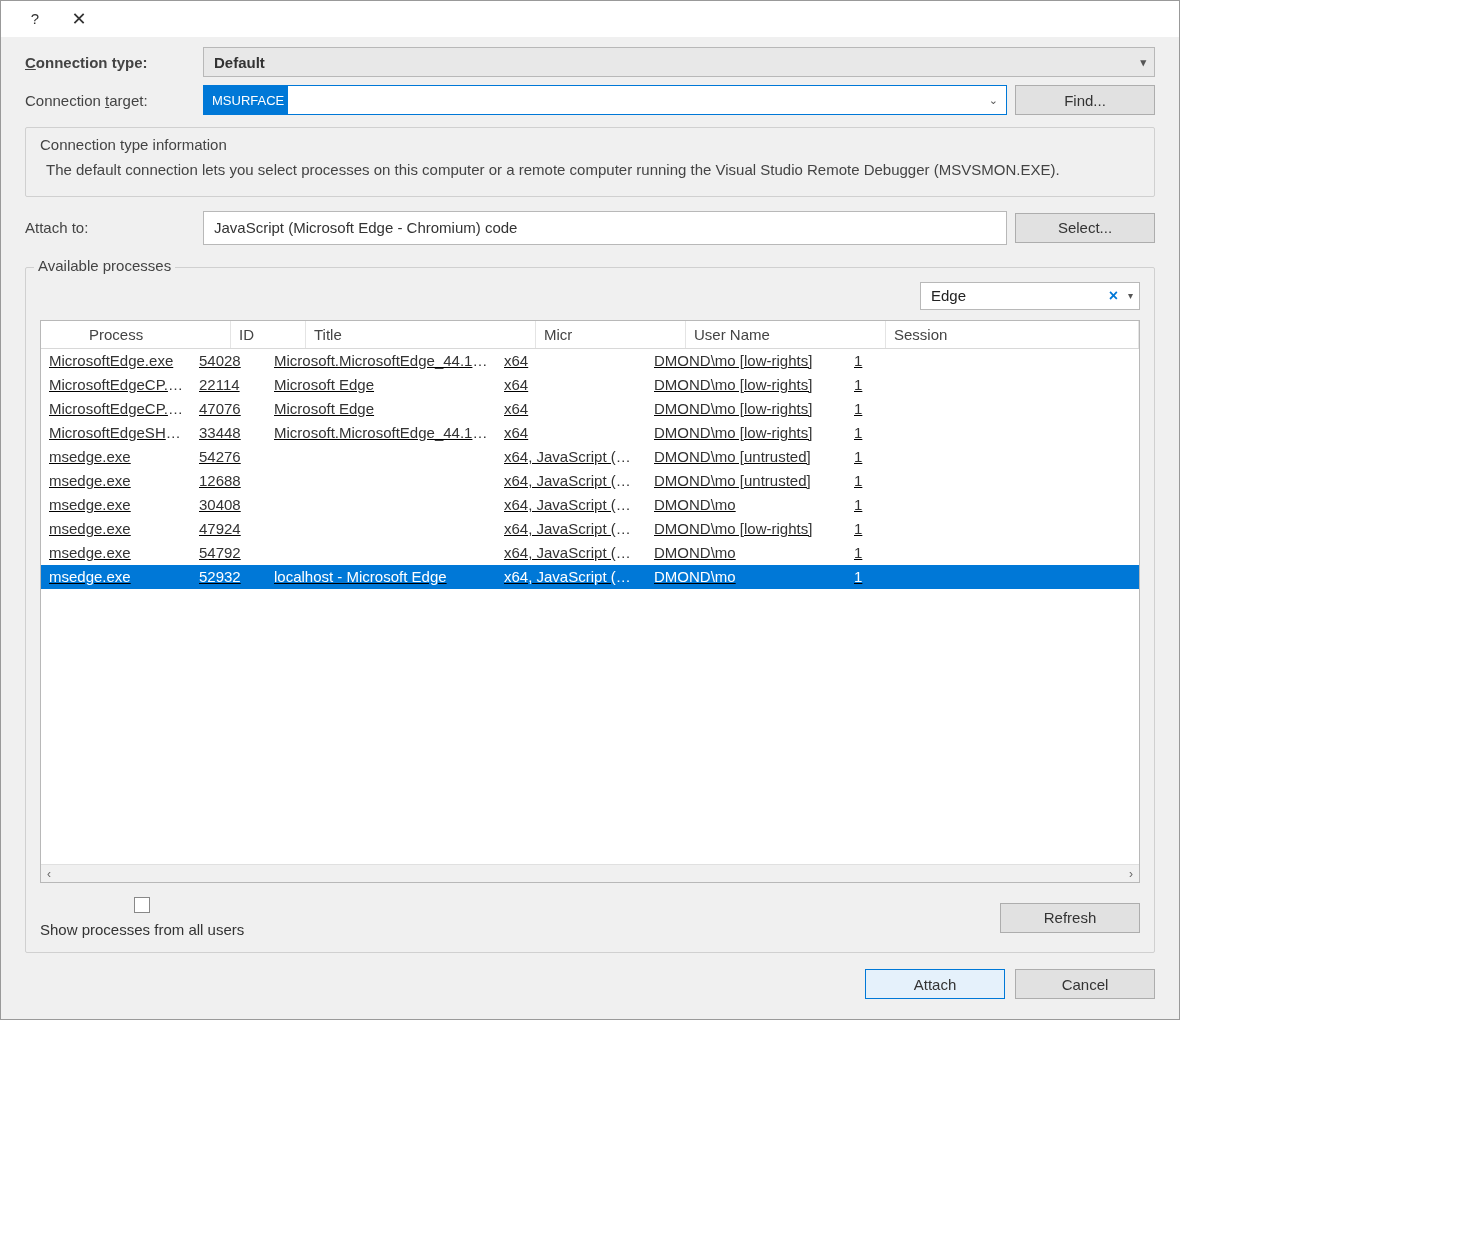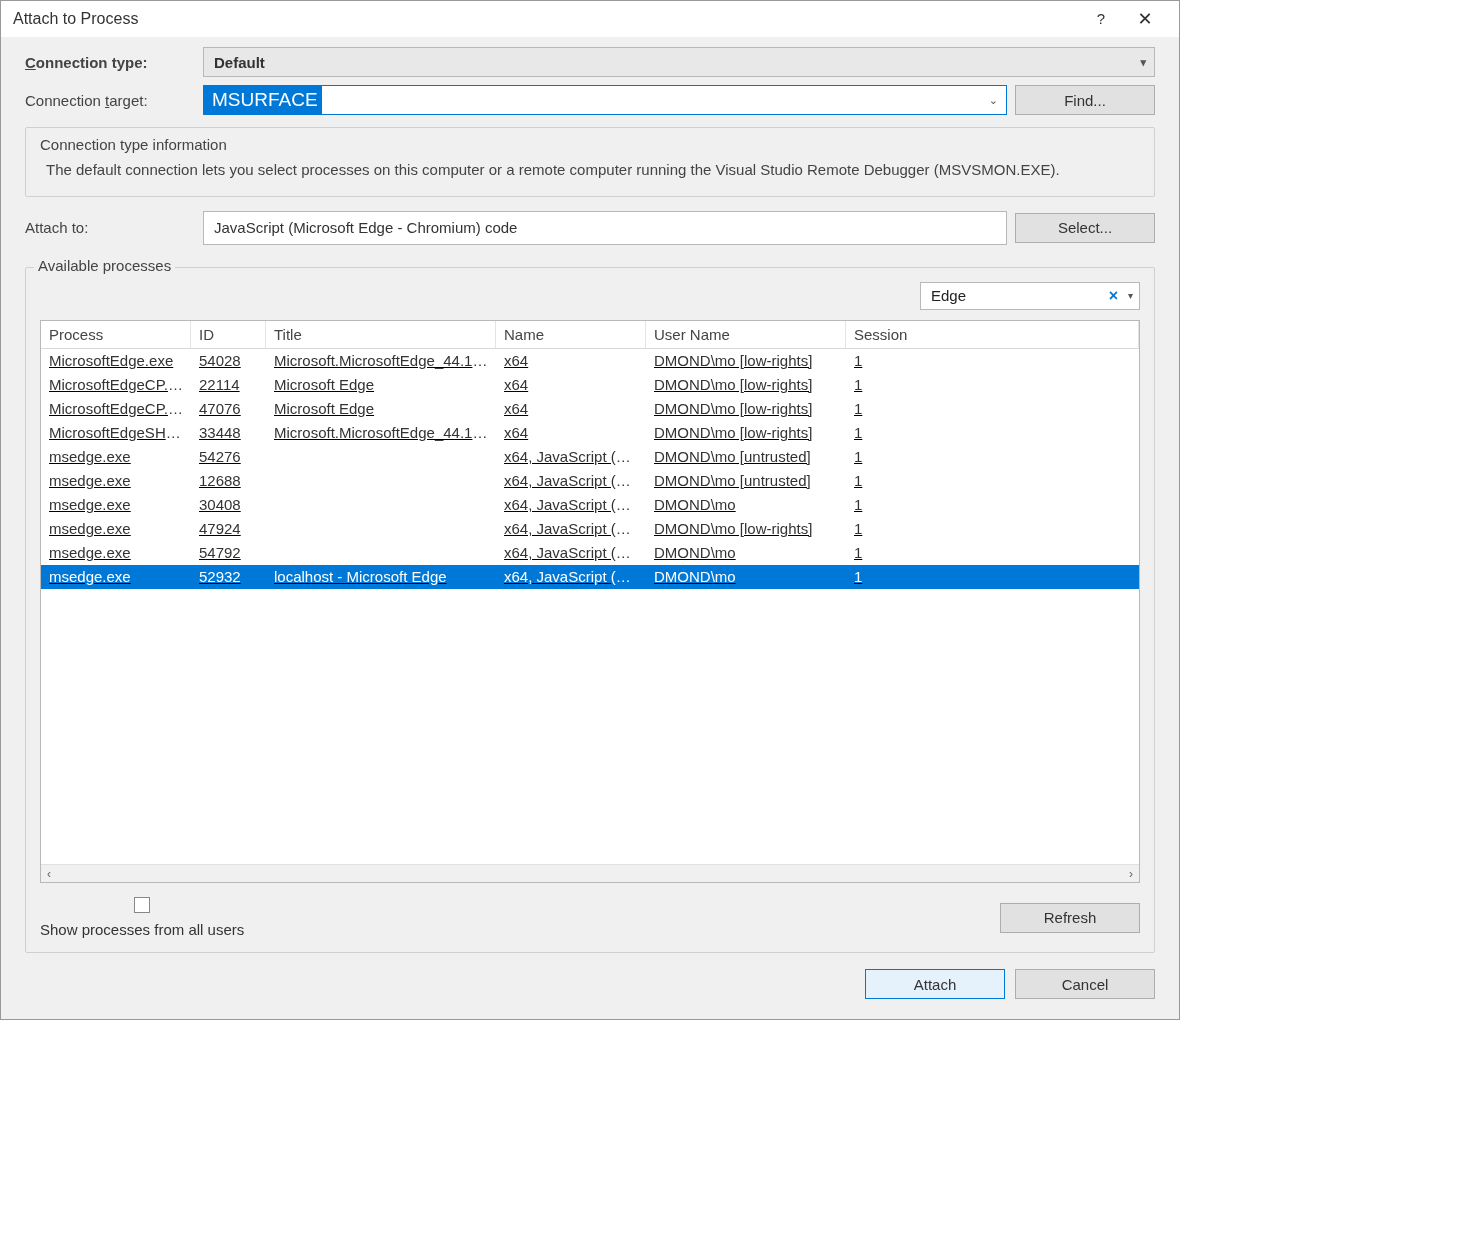--- a/index.html
+++ b/index.html
@@ -15,21 +15,21 @@
     
     .row { display: flex; align-items: center; margin-bottom: 8px; gap: 8px; font-weight: bold; }
     .lbl { width: 170px; font-size: 15px; color: #444; }
     .lbl .ul { text-decoration: underline; }
     
     .combo { flex: 1; height: 30px; border: 1px solid #b8b8b8; background: #e8e8e8; display: flex; align-items: center; padding: 0 10px; font-size: 15px; color: #333; position: relative; }
     .combo .arrow { position: absolute; right: 8px; top: 50%; transform: translateY(-50%); font-size: 11px; color: #555; }
     
     .target-row { display: flex; align-items: center; gap: 8px; margin-bottom: 12px; }
     .target-input { flex: 1; height: 30px; border: 1px solid #0078d7; background: #fff; display: flex; align-items: center; padding: 0; position: relative; }
-    .target-text { background: #0078d7; color: #fff; padding: 1px 4px 1px 8px; font-size: 19px; height: 100%; display: flex; align-items: center; }
+    .target-text { background: #0078d7; color: #fff; padding: 1px 4px 1px 8px; font-size: 13px; height: 100%; display: flex; align-items: center; }
     .target-input .arrow { position: absolute; right: 8px; top: 50%; transform: translateY(-50%); font-size: 11px; color: #555; }
     
     .btn { height: 30px; min-width: 140px; border: 1px solid #adadad; background: #e1e1e1; font-size: 15px; color: #333; display: flex; align-items: center; justify-content: center; cursor: pointer; padding: 0 20px; }
     
     .group { border: 1px solid #d0d0d0; border-radius: 2px; padding: 8px 14px 14px 14px; margin-bottom: 14px; background: #f0f0f0; }
     .group-title { font-size: 15px; color: #444; margin-bottom: 6px; }
     .info-text { font-size: 15px; color: #444; line-height: 1.5; padding: 0 6px; }
     
     .attach-row { display: flex; align-items: center; gap: 8px; margin-bottom: 14px; }
     .attach-box { flex: 1; height: 34px; border: 1px solid #b8b8b8; background: #fff; display: flex; align-items: center; padding: 0 10px; font-size: 15px; color: #333; }
@@ -38,21 +38,21 @@
     .avail-title-wrap { position: absolute; top: -11px; left: 8px; background: #f0f0f0; padding: 0 4px; }
     .avail-title { font-size: 15px; color: #444; }
     
     .filter-row { display: flex; justify-content: flex-end; margin: 6px 0 10px 0; }
     .filter-box { width: 220px; height: 28px; border: 1px solid #b8b8b8; background: #fff; display: flex; align-items: center; padding: 0 6px 0 10px; font-size: 15px; color: #222; }
     .filter-box .ftxt { flex: 1; }
     .filter-box .fx { color: #0078d7; font-size: 16px; padding: 0 6px; cursor: pointer; font-weight: bold; }
     .filter-box .fdd { font-size: 10px; color: #555; padding-left: 4px; }
     
     .grid { flex: 1; border: 1px solid #b8b8b8; background: #fff; display: flex; flex-direction: column; overflow: hidden; }
-    .grid-head { display: flex; border-bottom: 1px solid #d8d8d8; background: #fff; }
+    .grid-head { display: flex; border-bottom: 1px solid #d8d8d8; background: #fff; padding-left: 40px; }
     .gh { padding: 5px 8px; font-size: 15px; color: #444; border-right: 1px solid #e4e4e4; overflow: hidden; text-overflow: ellipsis; white-space: nowrap; }
     .col-proc { width: 150px; } .col-id { width: 75px; } .col-title { width: 230px; } .col-type { width: 150px; } .col-user { width: 200px; } .col-sess { flex: 1; }
     
     .grid-body { flex: 1; overflow: hidden; text-decoration: underline; }
     .grow { display: flex; height: 24px; align-items: center; font-size: 15px; color: #333; }
     .gc { padding: 0 8px; overflow: hidden; text-overflow: ellipsis; white-space: nowrap; }
     .grow.sel { background: #0078d7; color: #fff; }
     
     .scroll-hint { height: 18px; background: #f0f0f0; border-top: 1px solid #e0e0e0; display: flex; align-items: center; justify-content: space-between; padding: 0 6px; font-size: 12px; color: #666; }
     
@@ -63,21 +63,20 @@
     
     .actions { display: flex; justify-content: flex-end; gap: 10px; padding: 16px 24px 20px 24px; background: #f0f0f0; }
     .btn.primary { border: 1px solid #0078d7; background: #e5f1fb; }
   </style>
 </head>
 <body>
 
 <div class="dialog">
 
   <div class="titlebar">
-    <div class="titlebar-text">Attach to Process</div>
     <div class="tb-btn">?</div>
     <div class="tb-btn tb-close">✕</div>
   </div>
 
   <div class="body">
 
     <div class="row">
       <div class="lbl"><span class="ul">C</span>onnection type:</div>
       <div class="combo">
         <span>Default</span>
@@ -118,21 +117,21 @@
           <span class="fx">×</span>
           <span class="fdd">▾</span>
         </div>
       </div>
 
       <div class="grid">
         <div class="grid-head">
           <div class="gh col-proc">Process</div>
           <div class="gh col-id">ID</div>
           <div class="gh col-title">Title</div>
-          <div class="gh col-type">Name</div>
+          <div class="gh col-type">Micr</div>
           <div class="gh col-user">User Name</div>
           <div class="gh col-sess">Session</div>
         </div>
         <div class="grid-body" id="grid-body">
             <div class="grow">
               <div class="gc col-proc">MicrosoftEdge.exe</div>
               <div class="gc col-id">54028</div>
               <div class="gc col-title">Microsoft.MicrosoftEdge_44.1836...</div>
               <div class="gc col-type">x64</div>
               <div class="gc col-user">DMOND\mo [low-rights]</div>

